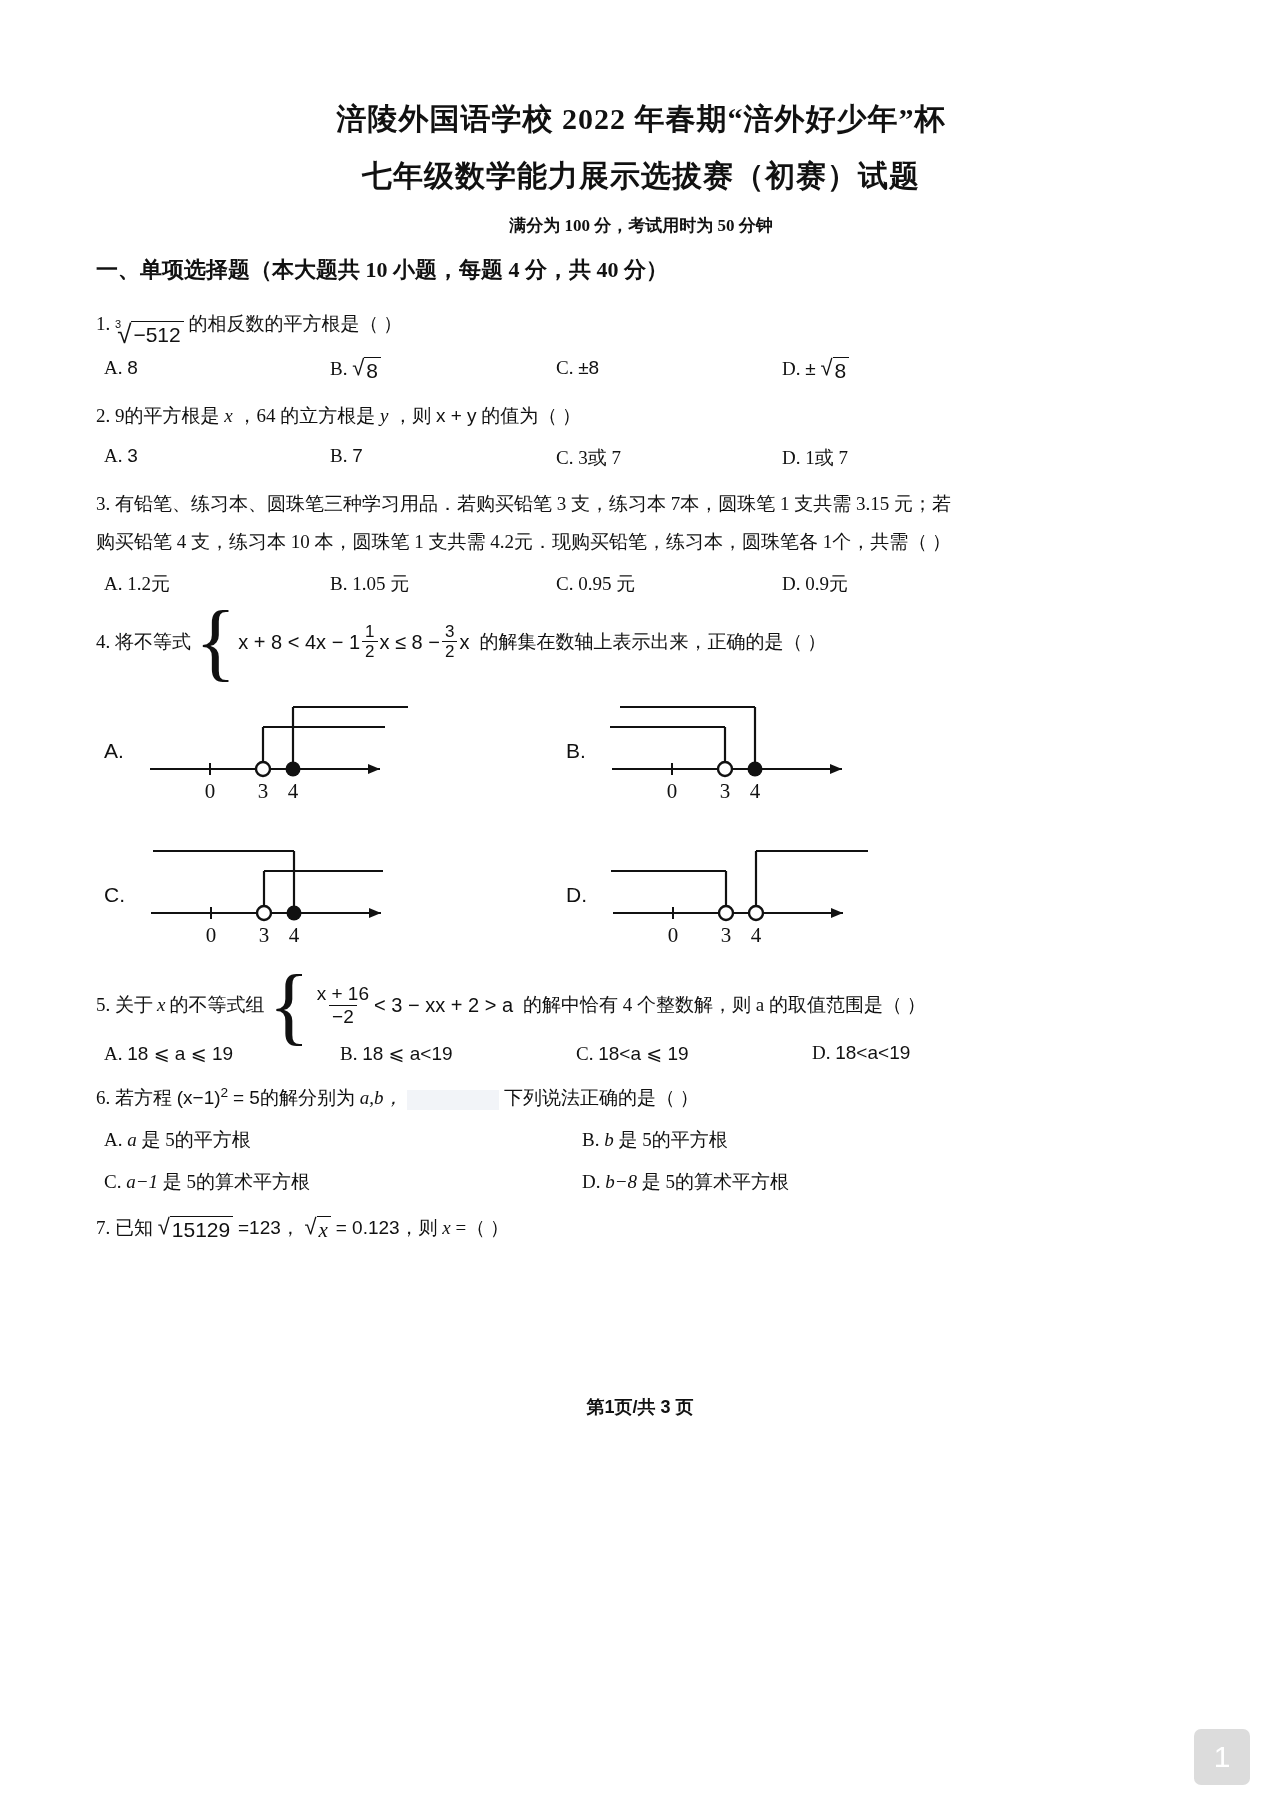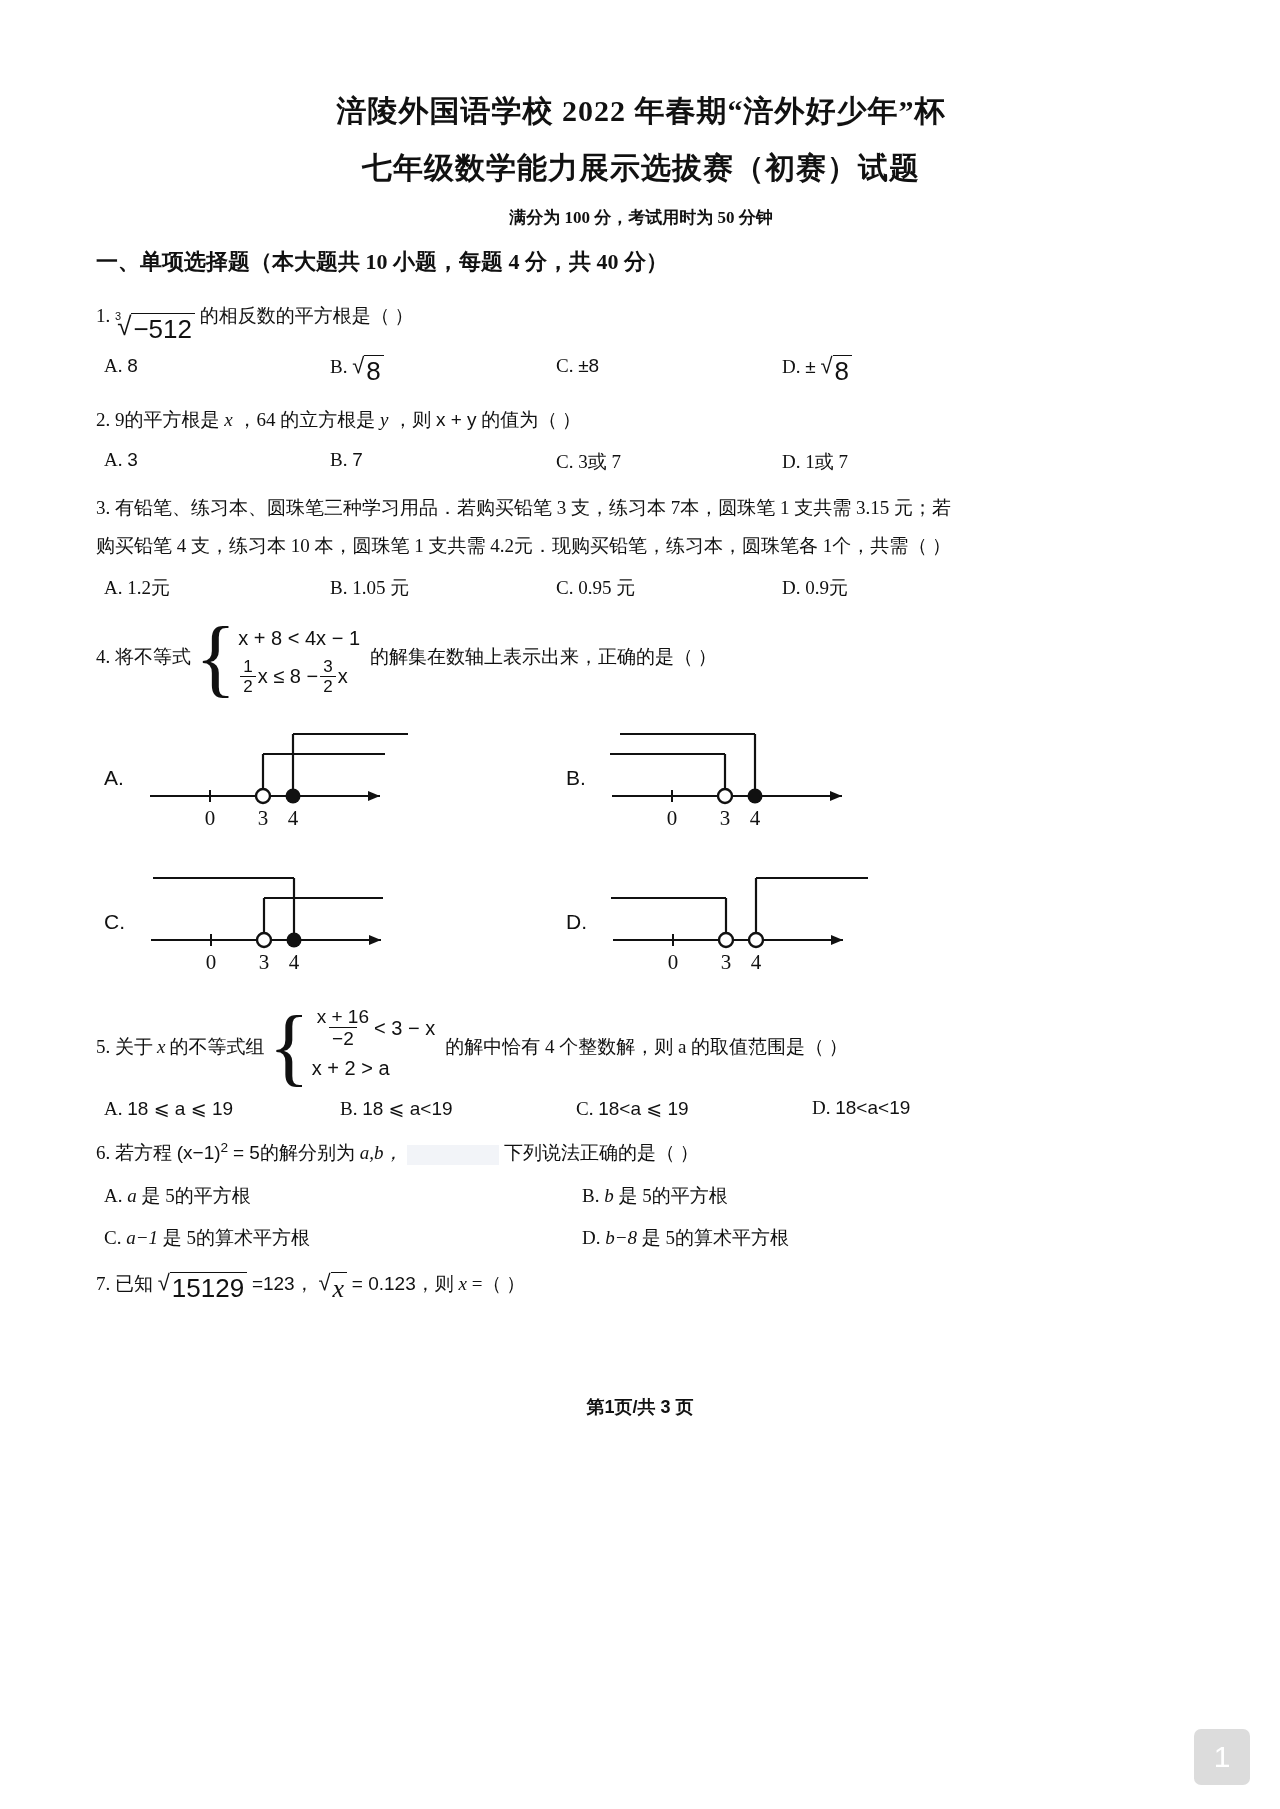--- a/index.html
+++ b/index.html
@@ -23,21 +23,21 @@
   .sheet {
     position: absolute;
     left: 0; top: 0;
     width: 1280px;
     height: 1809px;
     background: #fff;
   }
   .content {
     position: absolute;
     left: 96px;
-    top: 88px;
+    top: 96px;
     width: 1090px;
   }
 
   
   .title-line {
     text-align: center;
     font-weight: bold;
     font-size: 30px;
     letter-spacing: 1px;
     line-height: 1.5;
@@ -95,21 +95,21 @@
     margin-right: -4px;
   }
   .radical .sign {
     font-size: 22px;
     line-height: 1;
   }
   .radical .rad-body {
     border-top: 1.6px solid #111;
     padding: 1px 3px 0 2px;
     line-height: 1.15;
-    font-size: 26px;
+    font-size: 21px;
   }
   .radical.big .sign { font-size: 26px; }
 
   .frac {
     display: inline-flex;
     flex-direction: column;
     align-items: center;
     vertical-align: middle;
     font-family: "Liberation Sans", sans-serif;
     font-size: 17px;
@@ -124,21 +124,21 @@
     align-items: center;
     font-size: 56px;
     font-family: "Liberation Serif", serif;
     line-height: 0.62;
     font-weight: 300;
     margin: 0 2px 0 4px;
   }
   .brace.tall { font-size: 86px; }
   .sys {
     display: inline-flex;
-    flex-direction: column;
+    flex-direction: row;
     justify-content: center;
     font-family: "Liberation Sans", sans-serif;
     font-size: 20px;
     line-height: 1.9;
     margin-right: 10px;
   }
   .sys .row { white-space: nowrap; display: flex; align-items: center; }
   .inline-sys {
     display: inline-flex;
     align-items: center;

